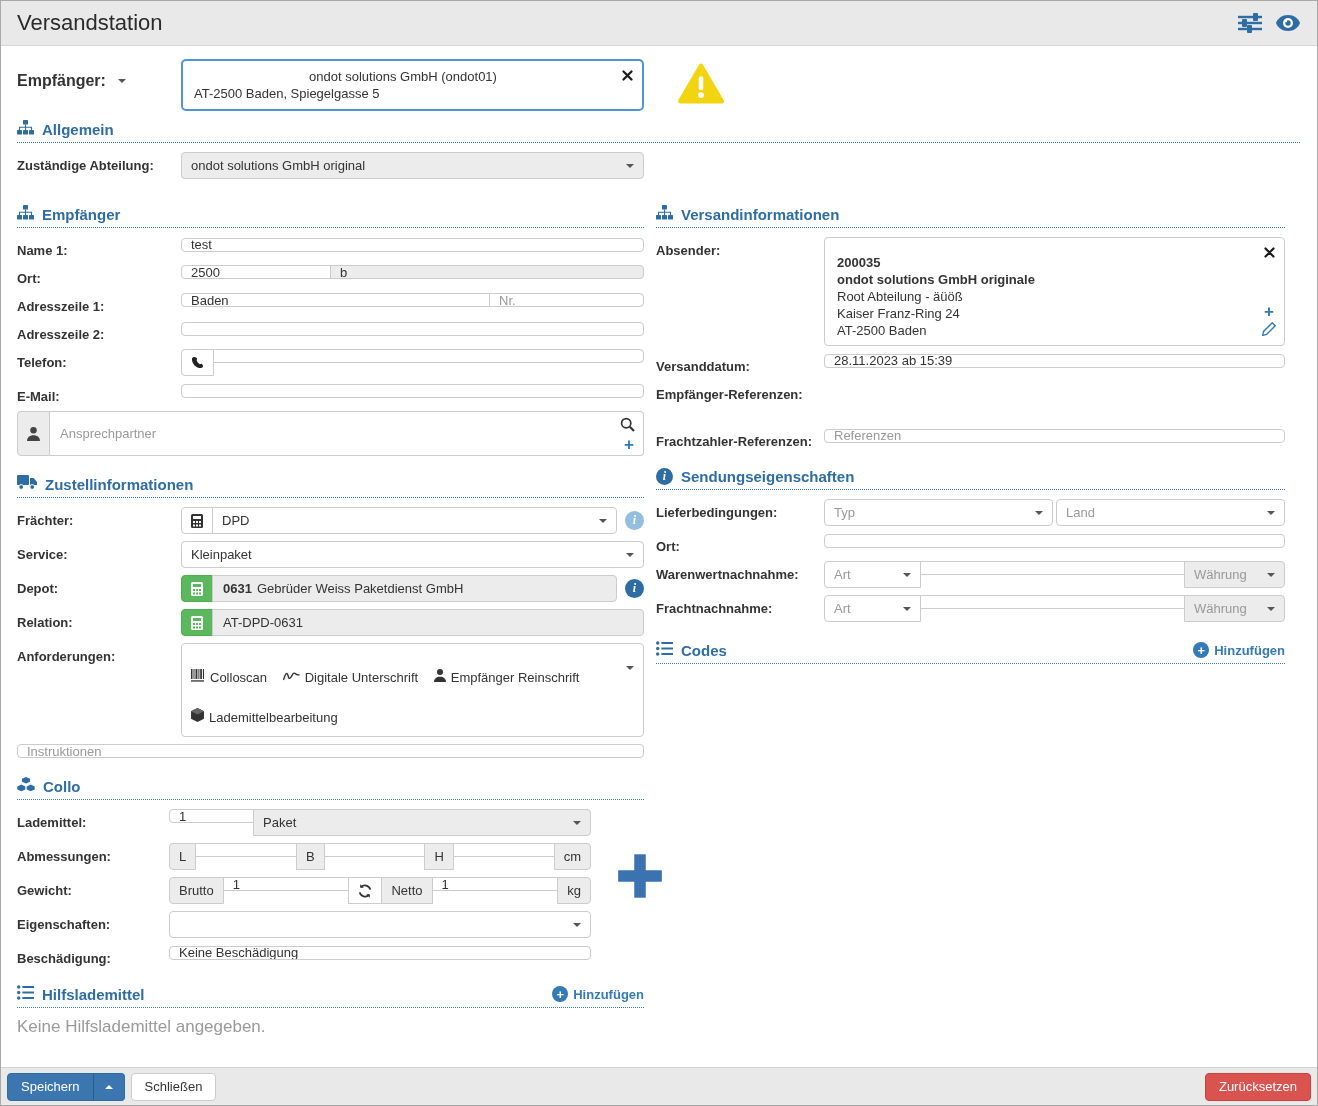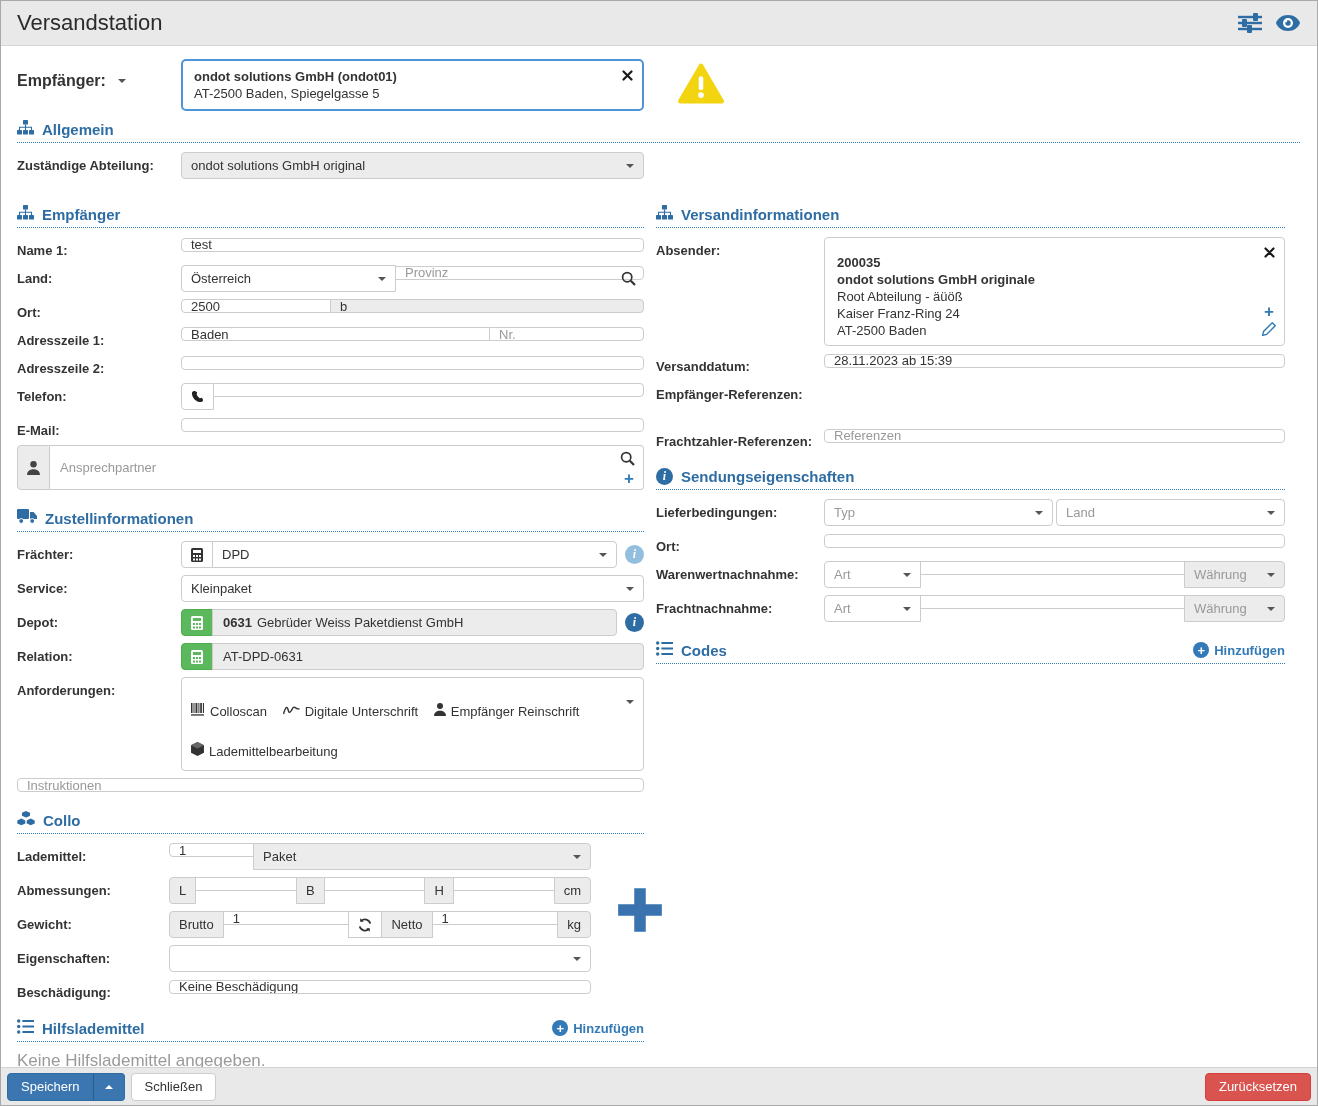--- a/index.html
+++ b/index.html
@@ -77,21 +77,21 @@
   .info-circle.light { background:#93bede; }
 
   
   .recipient-row { display:flex; align-items:flex-start; padding:13px 16px 6px; }
   .rec-label { width:164px; flex:none; display:flex; align-items:center; gap:12px; padding-top:13px; }
   .rec-label .txt { font-size:16px; font-weight:bold; }
   .recipient-box {
     width:463px; flex:none; border:2px solid #4f94d6; border-radius:5px;
     padding:7px 30px 7px 11px; position:relative; background:#fff;
   }
-  .recipient-box .line1 { font-weight:bold; line-height:17px; }
+  .recipient-box .line1 { font-weight:normal; line-height:17px;text-align:center; }
   .recipient-box .line2 { line-height:17px; }
   .box-close { position:absolute; top:8px; right:9px; cursor:pointer; }
   .warning { margin-left:34px; margin-top:4px; }
 
   
   .full { padding:0 17px 0 16px; }
   .cols { display:flex; gap:12px; padding:0 17px 0 16px; align-items:flex-start; }
   .col-left { width:627px; flex:none; }
   .col-right { width:629px; flex:none; }
   .sec.inhead { margin:16px 0 9px; }
@@ -256,38 +256,20 @@
         </span>
         <span>Empfänger</span>
       </span>
     </div>
 
     <div class="frow">
       <div class="lbl">Name 1:</div>
       <div class="fld"><input class="inp" value="test" style=""></div>
     </div>
 
-    <div class="frow">
-      <div class="lbl">Land:</div>
-      <div class="fld" style="display:flex;">
-        <div class="sel" style="width:215px; flex:none; border-radius:4px 0 0 4px;">
-          <span>Österreich</span>
-          <span class="caret-down"></span>
-        </div>
-        <div class="iwrap" style="margin-left:-1px;">
-          <input class="inp" style="border-radius: 0px 4px 4px 0px;" placeholder="Provinz">
-          <span class="s-ico">
-            <svg width="15" height="15" viewBox="0 0 15 15">
-                <circle cx="6.2" cy="6.2" r="4.6" fill="none" stroke="#333" stroke-width="1.7"></circle>
-                <line x1="9.8" y1="9.8" x2="14" y2="14" stroke="#333" stroke-width="2.2"></line>
-              </svg>
-          </span>
-        </div>
-      </div>
-    </div>
 
     <div class="frow">
       <div class="lbl">Ort:</div>
       <div class="fld grp">
         <input class="inp" style="width: 150px; flex: 0 0 auto;" value="2500">
         <input class="inp gray" value="b" style="">
       </div>
     </div>
 
     <div class="frow">

